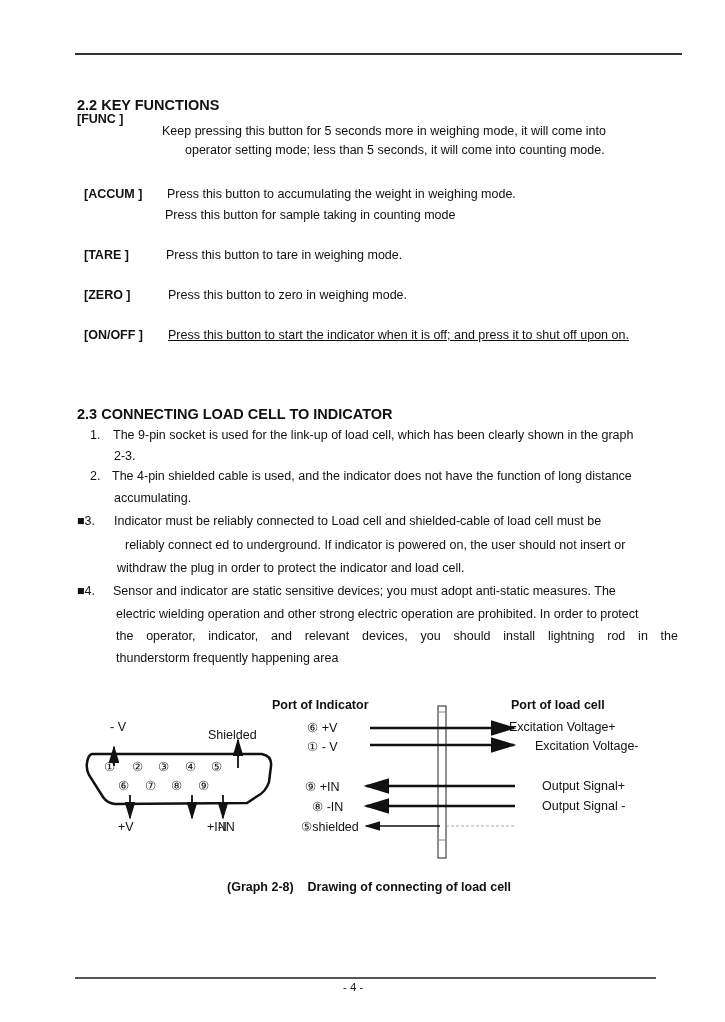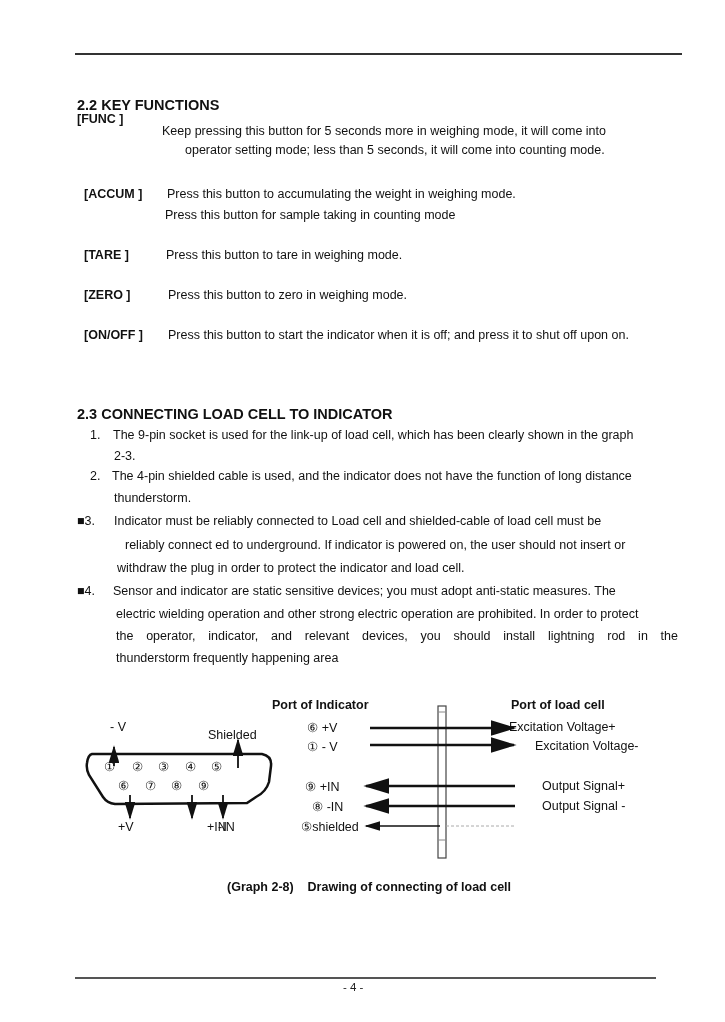--- a/index.html
+++ b/index.html
@@ -31,31 +31,31 @@
 <div class="abs txt" style="left:167px; top:187px;">Press this button to accumulating the weight in weighing mode.</div>
 <div class="abs txt" style="left:165px; top:208px;">Press this button for sample taking in counting mode</div>
 
 <div class="abs key" style="left:84px; top:248px;">[TARE ]</div>
 <div class="abs txt" style="left:166px; top:248px;">Press this button to tare in weighing mode.</div>
 
 <div class="abs key" style="left:84px; top:288px;">[ZERO ]</div>
 <div class="abs txt" style="left:168px; top:288px;">Press this button to zero in weighing mode.</div>
 
 <div class="abs key" style="left:84px; top:328px;">[ON/OFF ]</div>
-<div class="abs txt" style="left:168px; top:328px;">Press this button to start the indicator when it is off; and press it to shut off upon on.</div>
+<div class="abs txt" style="left:168px; top:328px;text-decoration:underline;">Press this button to start the indicator when it is off; and press it to shut off upon on.</div>
 
 <div class="abs h2" style="left:77px; top:406px;">2.3 CONNECTING LOAD CELL TO INDICATOR</div>
 
 <div class="abs txt" style="left:90px; top:428px;">1.</div>
 <div class="abs txt" style="left:113px; top:428px;">The 9-pin socket is used for the link-up of load cell, which has been clearly shown in the graph</div>
 <div class="abs txt" style="left:114px; top:449px;">2-3.</div>
 
 <div class="abs txt" style="left:90px; top:469px;">2.</div>
 <div class="abs txt" style="left:112px; top:469px;">The 4-pin shielded cable is used, and the indicator does not have the function of long distance</div>
-<div class="abs txt" style="left:114px; top:491px;">thunderstorm.</div>
+<div class="abs txt" style="left:114px; top:491px;">accumulating.</div>
 
 <div class="abs txt" style="left:77px; top:514px;">■3.</div>
 <div class="abs txt" style="left:114px; top:514px;">Indicator must be reliably connected to Load cell and shielded-cable of load cell must be</div>
 <div class="abs txt" style="left:117px; top:538px;margin-left:8px;">reliably connect ed to underground. If indicator is powered on, the user should not insert or</div>
 <div class="abs txt" style="left:117px; top:561px;">withdraw the plug in order to protect the indicator and load cell.</div>
 
 <div class="abs txt" style="left:77px; top:584px;">■4.</div>
 <div class="abs txt" style="left:113px; top:584px;">Sensor and indicator are static sensitive devices; you must adopt anti-static measures. The</div>
 <div class="abs txt" style="left:116px; top:607px;">electric wielding operation and other strong electric operation are prohibited. In order to protect</div>
 <div class="abs txt just" style="left:116px; top:629px; width:562px;">the operator, indicator, and relevant devices, you should install lightning rod in the</div>

